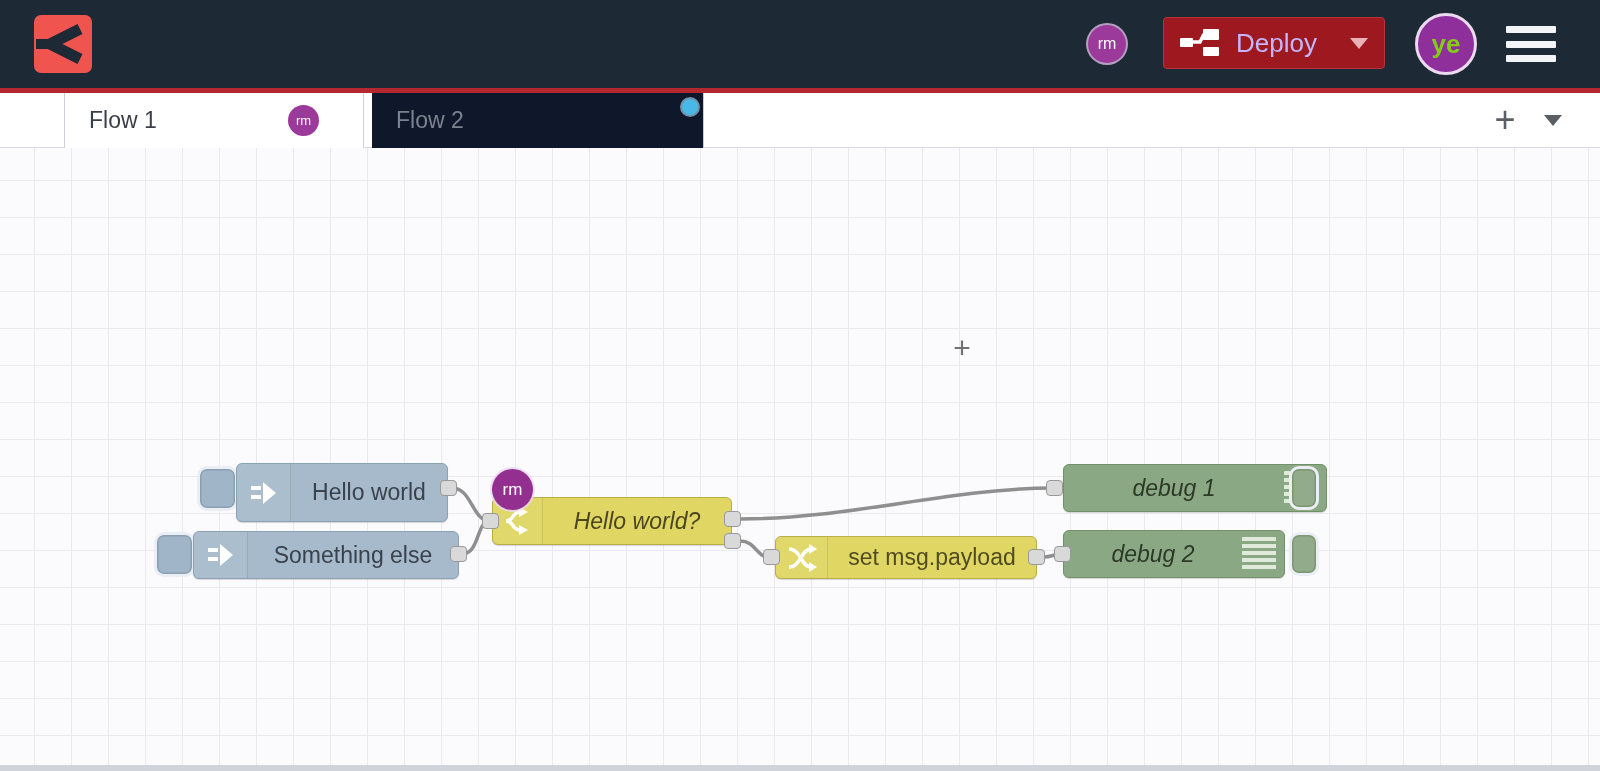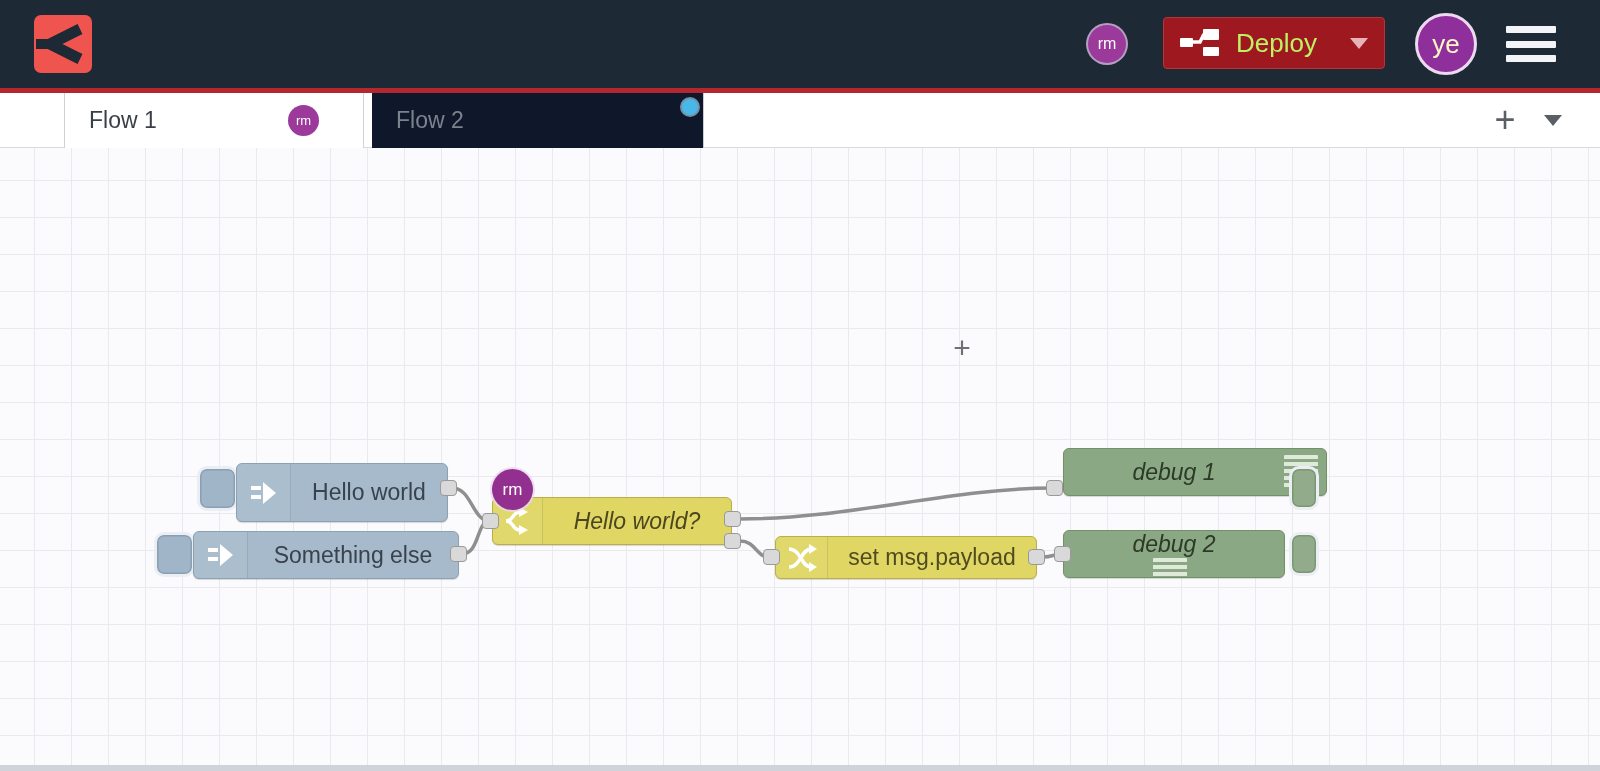--- a/index.html
+++ b/index.html
@@ -8,23 +8,23 @@
   #app { position:relative; width:1600px; height:771px; background:#fbfbfd; overflow:hidden; }
 
   
   .header { position:absolute; top:0; left:0; width:1600px; height:88px; background:#1e2936; display:flex; align-items:center; }
   .header-rule { position:absolute; top:88px; left:0; width:1600px; height:5px; background:#b4272e; }
   .logo { position:absolute; left:34px; top:15px; width:58px; height:58px; background:#f0544f; border-radius:7px; display:flex; align-items:center; justify-content:center; }
   .app-title { position:absolute; left:108px; top:0; height:88px; display:flex; align-items:center; color:#e9edf4; font-size:30px; font-weight:bold; letter-spacing:.5px; }
   .badge-sm { width:38px; height:38px; border-radius:50%; background:#9b3a9b; color:#fff; font-size:16px; display:flex; align-items:center; justify-content:center; box-shadow:0 0 0 2px rgba(230,200,240,.75); }
   .hdr-rm { position:absolute; left:1088px; top:25px; }
   .deploy-btn { position:absolute; left:1163px; top:17px; width:222px; height:52px; background:#9e191f; border:1px solid #b5343a; border-radius:4px; display:flex; align-items:center; padding:0 16px; cursor:pointer; }
-  .deploy-label { color:#bef264; font-size:26px; margin-left:16px; }
+  .deploy-label { color:#c4b5fd; font-size:26px; margin-left:16px; }
   .deploy-caret { margin-left:auto; width:0; height:0; border-left:9px solid transparent; border-right:9px solid transparent; border-top:11px solid #e9b2b6; }
-  .avatar-lg { position:absolute; left:1415px; top:13px; width:62px; height:62px; border-radius:50%; background:#8e2f9c; border:3px solid #ead9ef; color:#fef9c3; font-size:26px; display:flex; align-items:center; justify-content:center; }
+  .avatar-lg { position:absolute; left:1415px; top:13px; width:62px; height:62px; border-radius:50%; background:#8e2f9c; border:3px solid #ead9ef; color:#84cc16; font-size:26px; display:flex; align-items:center; justify-content:center;font-weight:bold; }
   .hamburger { position:absolute; left:1506px; top:26px; width:50px; height:36px; display:flex; flex-direction:column; justify-content:space-between; cursor:pointer; }
   .hamburger span { display:block; height:7px; background:#f2f4f7; border-radius:1px; }
 
   
   .tabbar { position:absolute; top:93px; left:0; width:1600px; height:55px; background:#ffffff; border-bottom:1px solid #d7dae0; }
   .tab { position:absolute; top:0; height:55px; display:flex; align-items:center; padding:16px 24px; font-size:23px; cursor:pointer; }
   .tab-active { left:64px; width:300px; background:#ffffff; border-left:1px solid #cfd2d9; border-right:1px solid #cfd2d9; color:#3a3f47; }
   .tab-inactive { left:372px; width:332px; background:#0f172a; border-right:1px solid #c9ccd4; color:#7c828e; }
   .tab-badge { position:absolute; right:44px; top:12px; width:31px; height:31px; border-radius:50%; background:#9b3a9b; color:#fff; font-size:13px; display:flex; align-items:center; justify-content:center; }
   .tab-dot { position:absolute; right:5px; top:6px; width:16px; height:16px; border-radius:50%; background:#49b8e8; box-shadow:0 0 0 2px rgba(180,225,250,.6); }
@@ -165,28 +165,28 @@
           <path d="M2 23 C14 23 14 5 24 5" stroke="#fff" stroke-width="3.5" fill="none"></path>
           <path d="M22 0 l8 5 -8 5 z" fill="#fff"></path>
           <path d="M22 18 l8 5 -8 5 z" fill="#fff"></path>
         </svg>
       </div>
       <div class="node-label lbl-yellow">set msg.payload</div>
     </div>
     <div class="port" style="left:763px; top:401px;"></div>
     <div class="port" style="left:1028px; top:401px;"></div>
 
-    <div class="node node-debug" style="left:1063px; top:300px; width:264px; height:48px;">
+    <div class="node node-debug" style="left:1063px; top:316px; width:264px; height:48px;">
       <div class="node-label lbl-debug">debug 1</div>
       <div class="debug-stripes"></div>
     </div>
     <div class="port" style="left:1046px; top:332px;"></div>
     <div class="side-button btn-debug" style="left:1289px; top:318px; width:30px; height:44px;"></div>
 
-    <div class="node node-debug" style="left:1063px; top:382px; width:222px; height:48px;flex-direction:column;">
+    <div class="node node-debug" style="left:1063px; top:382px; width:222px; height:48px;">
       <div class="node-label lbl-debug">debug 2</div>
       <div class="debug-stripes"></div>
     </div>
     <div class="port" style="left:1054px; top:398px;"></div>
     <div class="side-button btn-debug" style="left:1289px; top:384px; width:30px; height:44px;"></div>
 
     <div class="cursor-plus">+</div>
   </div>
 
   <div class="bottom-strip"></div>

